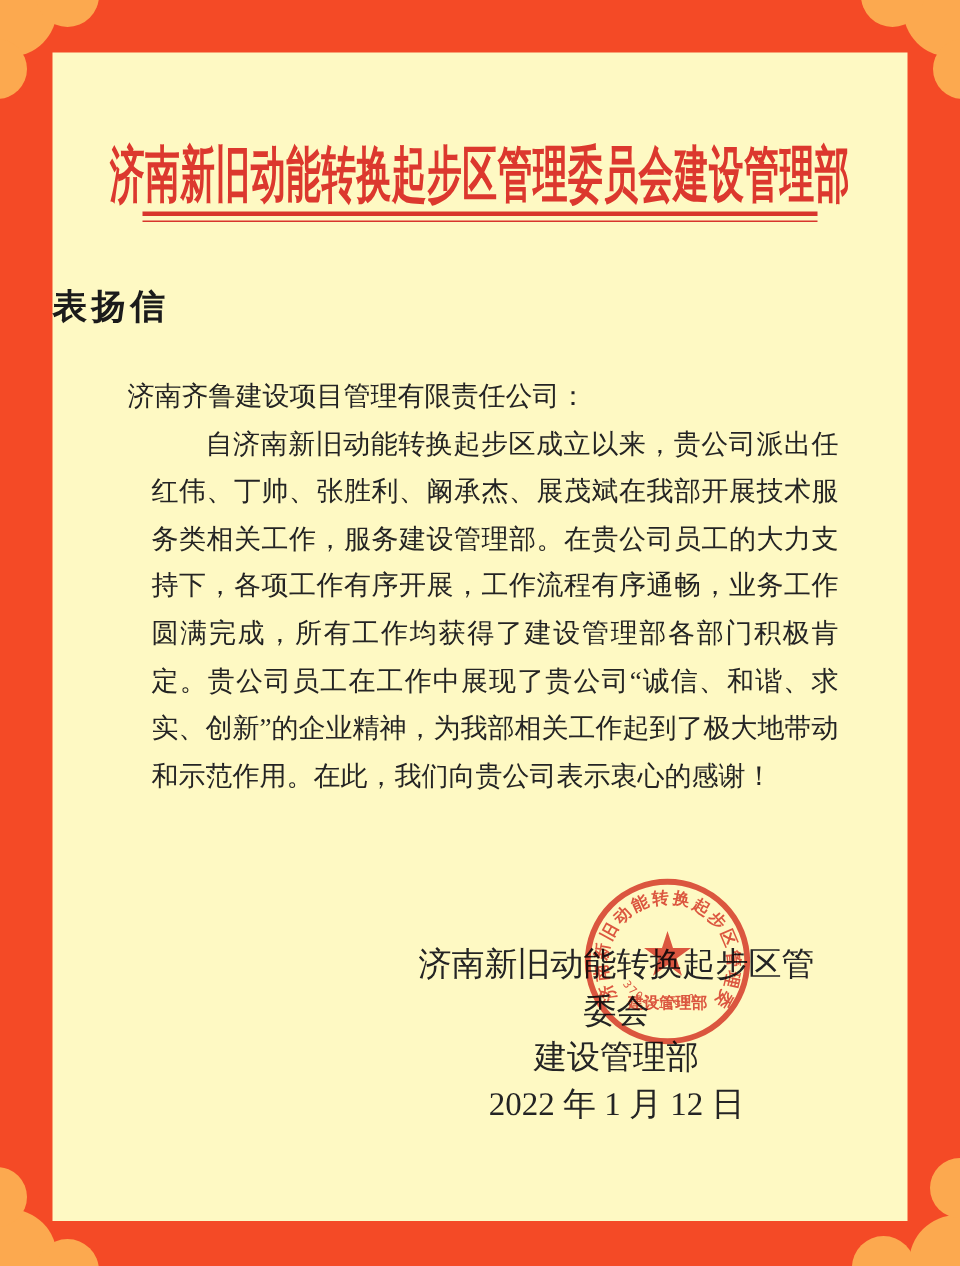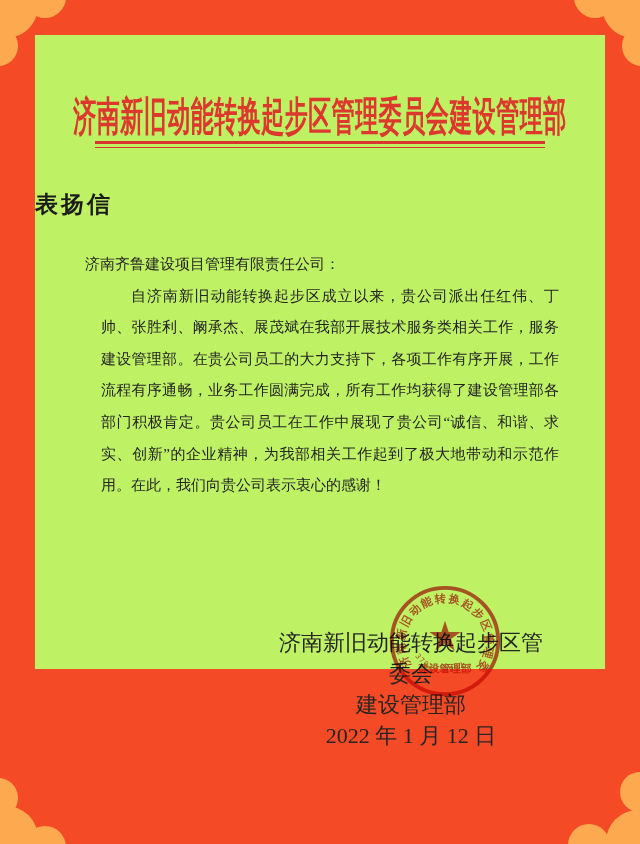--- a/index.html
+++ b/index.html
@@ -28,22 +28,22 @@
   .cloud.bl{ left:0; bottom:0; }
   .cloud.bl .c1{ left:-26px; bottom:-26px; }
   .cloud.bl .c2{ left:24px; bottom:-24px; }
   .cloud.bl .c3{ left:-22px; bottom:26px; }
   .cloud.br{ right:0; bottom:0; }
   .cloud.br .c1{ right:-30px; bottom:-30px; }
   .cloud.br .c2{ right:30px; bottom:-22px; }
   .cloud.br .c3{ right:-20px; bottom:32px; }
 
   .paper{
-    position:absolute; left:35px; top:35px; width:570px; height:634px;
-    background:#bef264;
+    position:absolute; left:35px; top:35px; width:570px; height:779px;
+    background:#fef9c3;
   }
 
   .letterhead{
     position:absolute; top:60px; left:0; width:100%;
     text-align:center; color:#dc382e; font-weight:bold;
     font-size:23px; line-height:26px; letter-spacing:0.5px;
     transform:scaleY(1.75); transform-origin:center top;
     white-space:nowrap;
   }
   .ruleline{
@@ -52,21 +52,21 @@
   }
 
   .letter-title{
     position:absolute; top:154px; left:0; width:100%;
     font-size:23px; font-weight:bold;
     color:#1b1b1b; letter-spacing:3px;
   }
 
   .body-text{
     position:absolute; top:214px; left:50px; width:474px;
-    font-size:15px; line-height:31.6px; color:#242424;
+    font-size:18px; line-height:31.6px; color:#242424;
     text-align:justify;
   }
   .body-text .salutation{ text-indent:0; }
   .body-text p{ text-indent:2em;margin-left:16px; }
 
   .signature{
     position:absolute; top:592px; right:60px; width:268px;
     text-align:center; font-size:22px; line-height:31px; color:#242424;
   }
 

